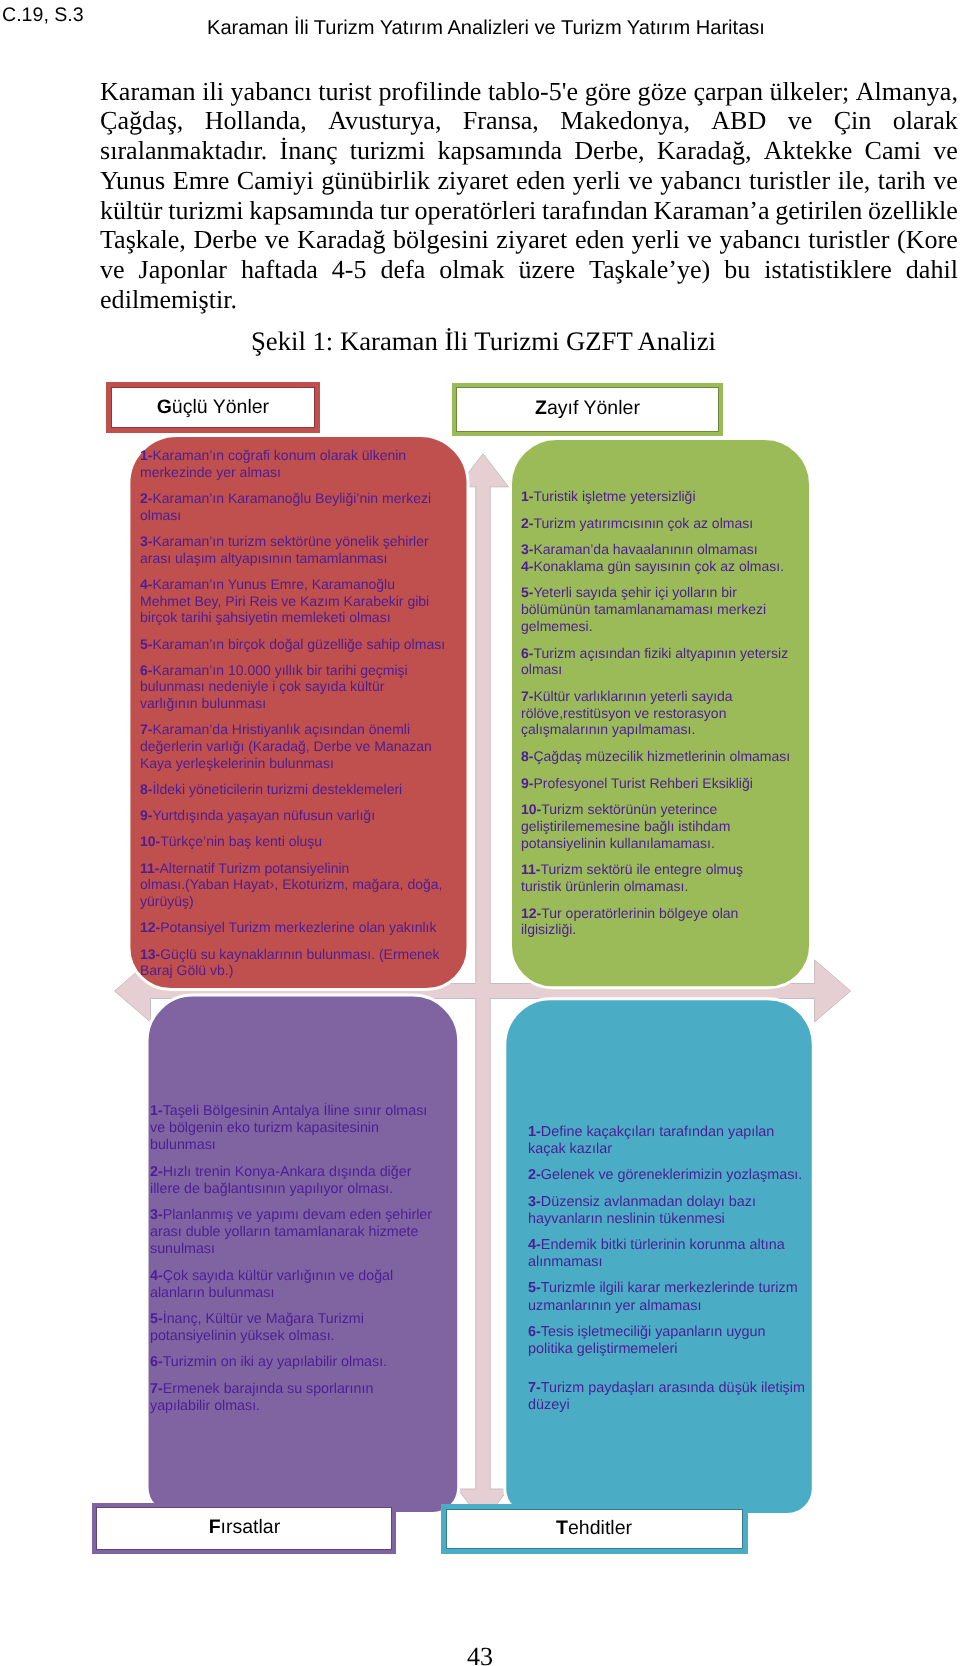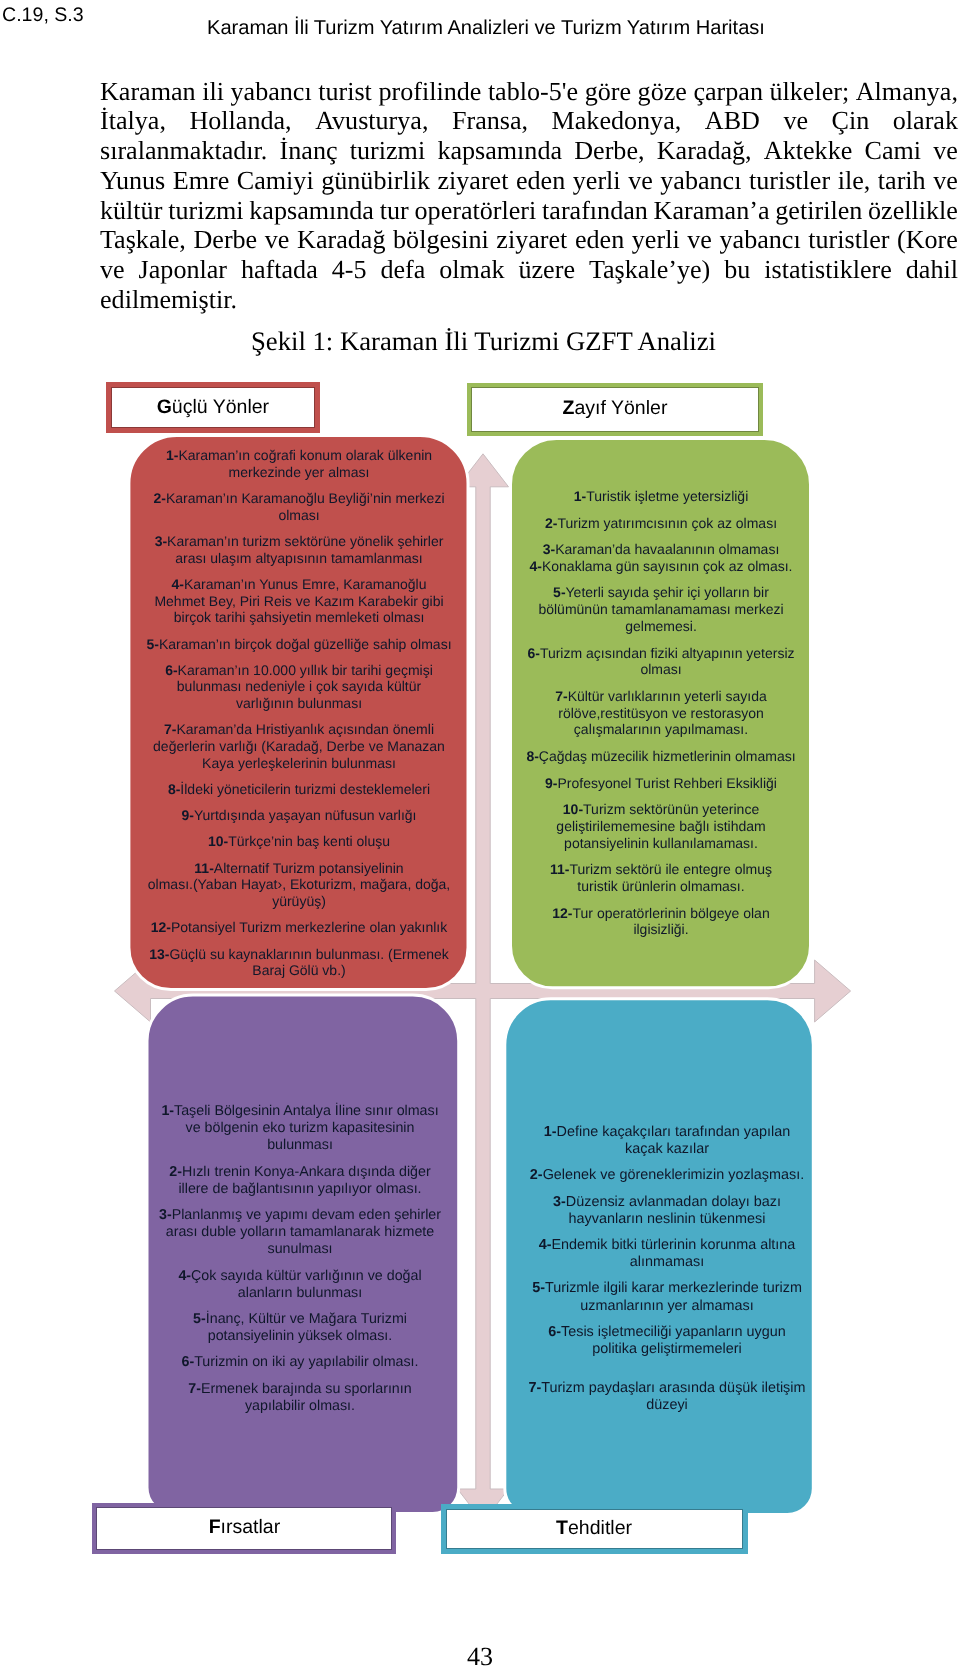--- a/index.html
+++ b/index.html
@@ -20,21 +20,21 @@
   .para .ln{display:flex;justify-content:space-between;white-space:pre;}
   .para .ln.last{justify-content:flex-start;}
 
   .caption{position:absolute;left:100px;top:327px;width:767px;text-align:center;
            font-size:26.7px;line-height:29px;color:#000;}
 
   
   .fig{position:absolute;left:0;top:370px;width:960px;height:1215px;}
   .fig svg{position:absolute;left:0;top:0;}
 
-  .qtext{position:absolute;color:#0f172a;font-family:"Liberation Sans",sans-serif;text-align:center;}
+  .qtext{position:absolute;color:#4c1d95;font-family:"Liberation Sans",sans-serif;text-align:left;}
   .qtext p{margin:0;padding:0;}
   .qtext span{white-space:nowrap;}
   .qtext b{font-weight:700;}
 
   .lbl{position:absolute;background:#ffffff;box-sizing:border-box;
        font-family:"Liberation Sans",sans-serif;font-size:19.5px;color:#000;
        display:flex;align-items:center;justify-content:center;line-height:1;padding-top:0;}
   .lbl b{font-weight:700;}
   .lbl::after{content:"";position:absolute;left:-1px;top:-1px;right:-1px;bottom:-1px;
               border:1px solid rgba(0,0,0,.28);pointer-events:none;}
@@ -43,21 +43,21 @@
   .pageno{position:absolute;left:0;top:1642px;width:960px;text-align:center;font-size:26.1px;color:#000;}
 </style>
 </head>
 <body>
 
 <div class="hdr-left">C.19, S.3</div>
 <div class="hdr-title">Karaman İli Turizm Yatırım Analizleri ve Turizm Yatırım Haritası</div>
 
 <div class="para" id="para">
     <div class="ln"><span>Karaman</span><span>ili</span><span>yabancı</span><span>turist</span><span>profilinde</span><span>tablo-5'e</span><span>göre</span><span>göze</span><span>çarpan</span><span>ülkeler;</span><span>Almanya,</span></div>
-    <div class="ln"><span>İtalya,</span><span>Hollanda,</span><span>Avusturya,</span><span>Fransa,</span><span>Makedonya,</span><span>ABD</span><span>ve</span><span>Çin</span><span>olarak</span></div>
+    <div class="ln"><span>Çağdaş,</span><span>Hollanda,</span><span>Avusturya,</span><span>Fransa,</span><span>Makedonya,</span><span>ABD</span><span>ve</span><span>Çin</span><span>olarak</span></div>
     <div class="ln"><span>sıralanmaktadır.</span><span>İnanç</span><span>turizmi</span><span>kapsamında</span><span>Derbe,</span><span>Karadağ,</span><span>Aktekke</span><span>Cami</span><span>ve</span></div>
     <div class="ln"><span>Yunus</span><span>Emre</span><span>Camiyi</span><span>günübirlik</span><span>ziyaret</span><span>eden</span><span>yerli</span><span>ve</span><span>yabancı</span><span>turistler</span><span>ile,</span><span>tarih</span><span>ve</span></div>
     <div class="ln"><span>kültür</span><span>turizmi</span><span>kapsamında</span><span>tur</span><span>operatörleri</span><span>tarafından</span><span>Karaman’a</span><span>getirilen</span><span>özellikle</span></div>
     <div class="ln"><span>Taşkale,</span><span>Derbe</span><span>ve</span><span>Karadağ</span><span>bölgesini</span><span>ziyaret</span><span>eden</span><span>yerli</span><span>ve</span><span>yabancı</span><span>turistler</span><span>(Kore</span></div>
     <div class="ln"><span>ve</span><span>Japonlar</span><span>haftada</span><span>4-5</span><span>defa</span><span>olmak</span><span>üzere</span><span>Taşkale’ye)</span><span>bu</span><span>istatistiklere</span><span>dahil</span></div>
     <div class="ln last"><span>edilmemiştir.</span></div>
   </div>
 <div class="caption">Şekil 1: Karaman İli Turizmi GZFT Analizi</div>
 
 <div class="fig">
@@ -114,21 +114,21 @@
       <p style="margin-bottom:9px"><span><b>3-</b>Düzensiz avlanmadan dolayı bazı</span><br><span>hayvanların neslinin tükenmesi</span></p>
       <p style="margin-bottom:9px"><span><b>4-</b>Endemik bitki türlerinin korunma altına</span><br><span>alınmaması</span></p>
       <p style="margin-bottom:9px"><span><b>5-</b>Turizmle ilgili karar merkezlerinde turizm</span><br><span>uzmanlarının yer almaması</span></p>
       <p style="margin-bottom:22px"><span><b>6-</b>Tesis işletmeciliği  yapanların uygun</span><br><span>politika geliştirmemeleri</span></p>
       <p style="margin-bottom:22px"><span><b>7-</b>Turizm paydaşları arasında düşük iletişim</span><br><span>düzeyi</span></p>
     </div>
 
   <div class="lbl" id="l-str" style="left: 105.7px; top: 12.3px; width: 214.4px; height: 50.6px; border: 6.7px solid rgb(192, 80, 77);">
       <span><b>G</b>üçlü Yönler</span>
     </div>
-  <div class="lbl" id="l-wea" style="left: 467px; top: 12.6px; width: 296px; height: 53.2px; border: 5.8px solid rgb(155, 187, 89);">
+  <div class="lbl" id="l-wea" style="left: 452px; top: 12.6px; width: 271px; height: 53.2px; border: 5.8px solid rgb(155, 187, 89);">
       <span><b>Z</b>ayıf Yönler</span>
     </div>
   <div class="lbl" id="l-opp" style="left: 92.4px; top: 1132.5px; width: 304px; height: 51.1px; border: 5.5px solid rgb(128, 100, 162);">
       <span><b>F</b>ırsatlar</span>
     </div>
   <div class="lbl" id="l-thr" style="left: 440.5px; top: 1133.9px; width: 307.1px; height: 49.9px; border: 6.75px solid rgb(75, 172, 198);">
       <span><b>T</b>ehditler</span>
     </div>
 </div>
 

